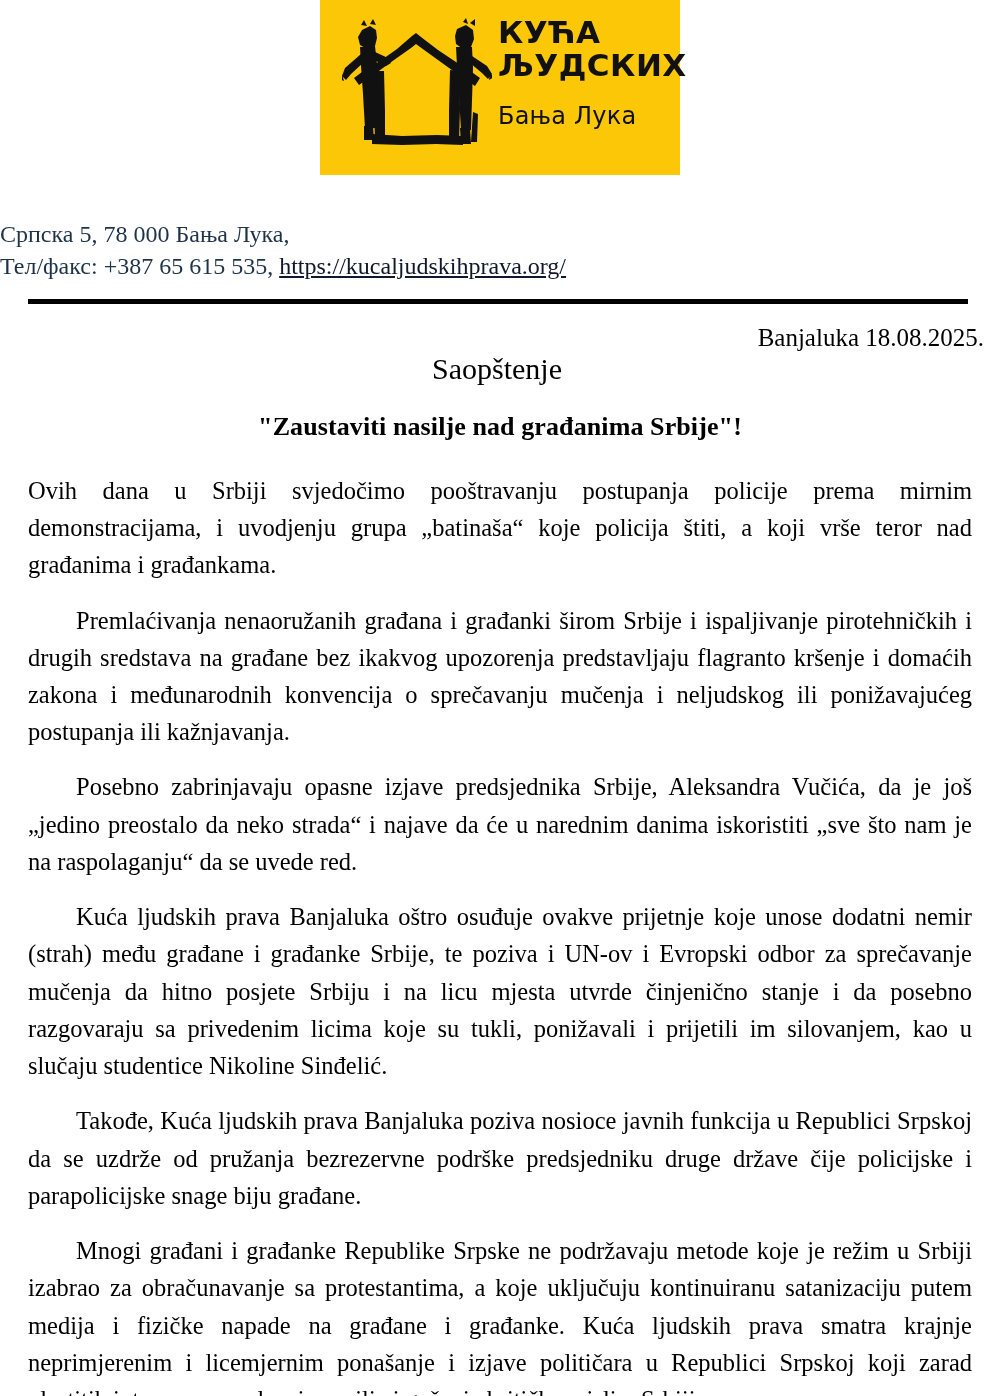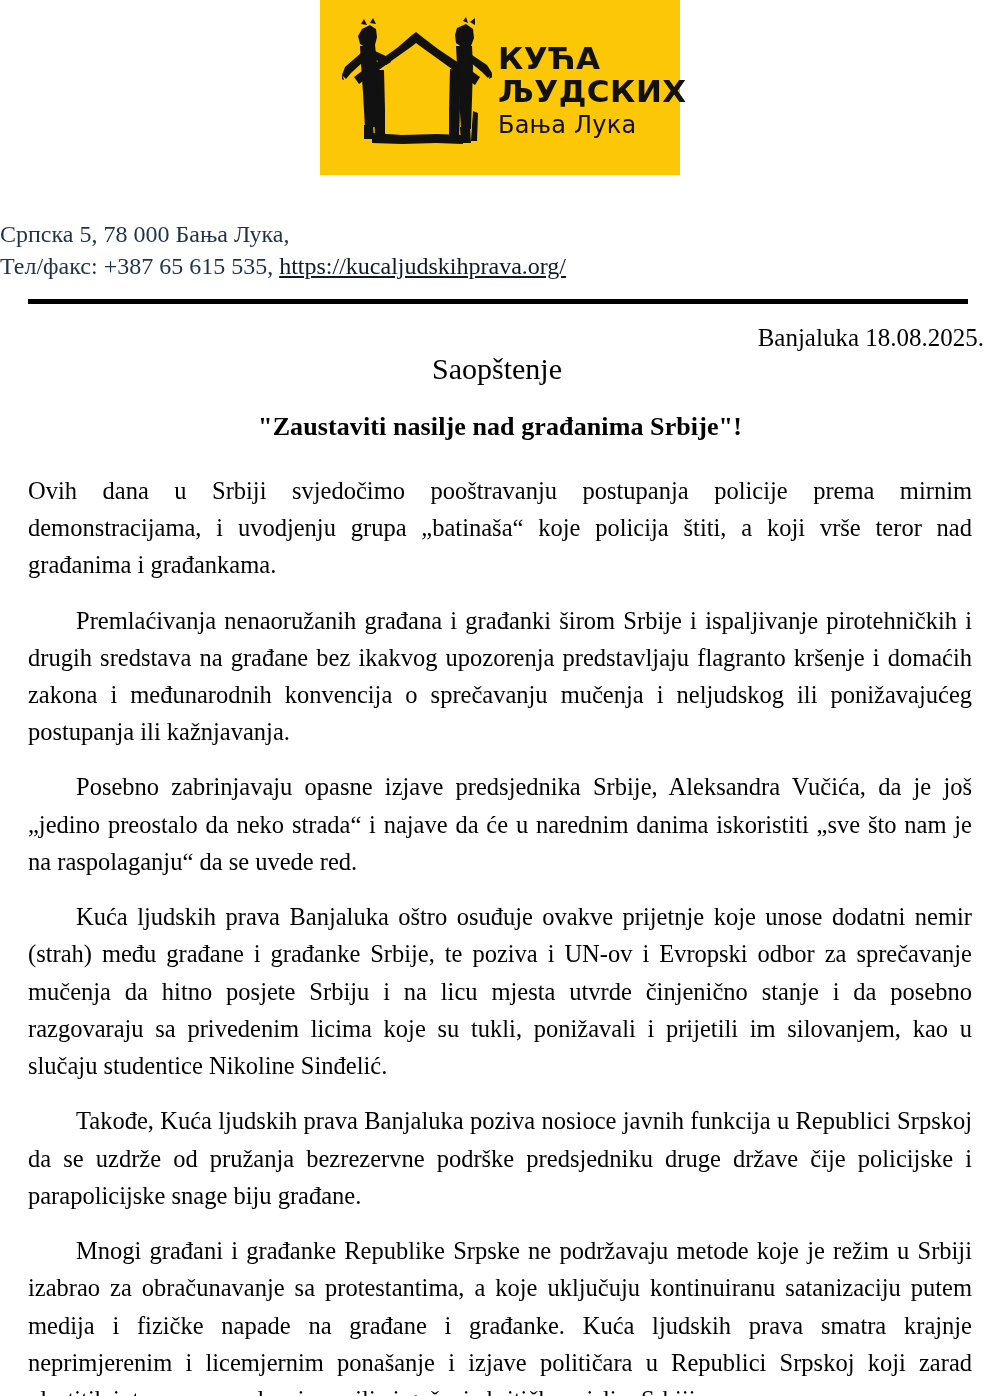--- a/index.html
+++ b/index.html
@@ -23,23 +23,23 @@
     display: flex;
     justify-content: center;
     align-items: flex-start;
   }
   .logo-block {
     width: 360px;
     height: 175px;
     background: #fcc707;
     display: flex;
     flex-direction: row;
-    align-items: center;
+    align-items: flex-start;
     box-sizing: border-box;
-    padding: 4px 8px 0 22px;
+    padding: 16px 8px 0 22px;
   }
   .logo-mark {
     width: 150px;
     height: 150px;
     flex: 0 0 150px;
     display: block;
   }
   .logo-wordmark {
     flex: 1 1 auto;
     padding-left: 6px;
@@ -54,21 +54,21 @@
     font-size: 31px;
     letter-spacing: 0.5px;
     color: #111111;
     line-height: 1.06;
   }
   .logo-wordmark .wm-sub {
     font-family: "DejaVu Sans", "Liberation Sans", sans-serif;
     font-weight: normal;
     font-size: 24px;
     color: #111111;
-    margin-top: 6px;
+    margin-top: 22px;
     letter-spacing: 0.2px;
   }
 
   
   .contact {
     text-align: left;
     color: #1f3348;
     font-size: 24px;
     line-height: 1.33;
     margin-top: 44px;

